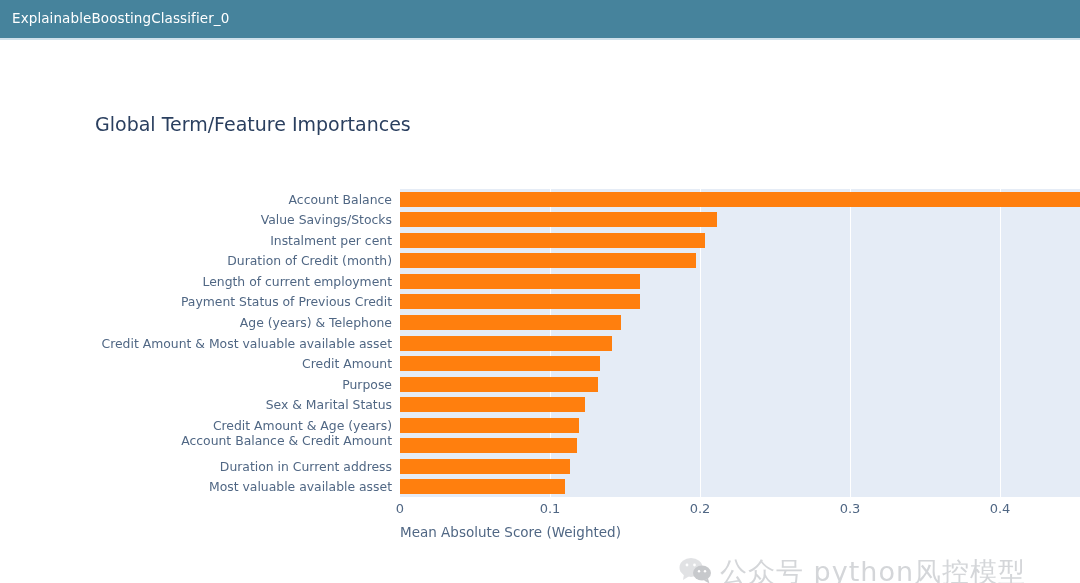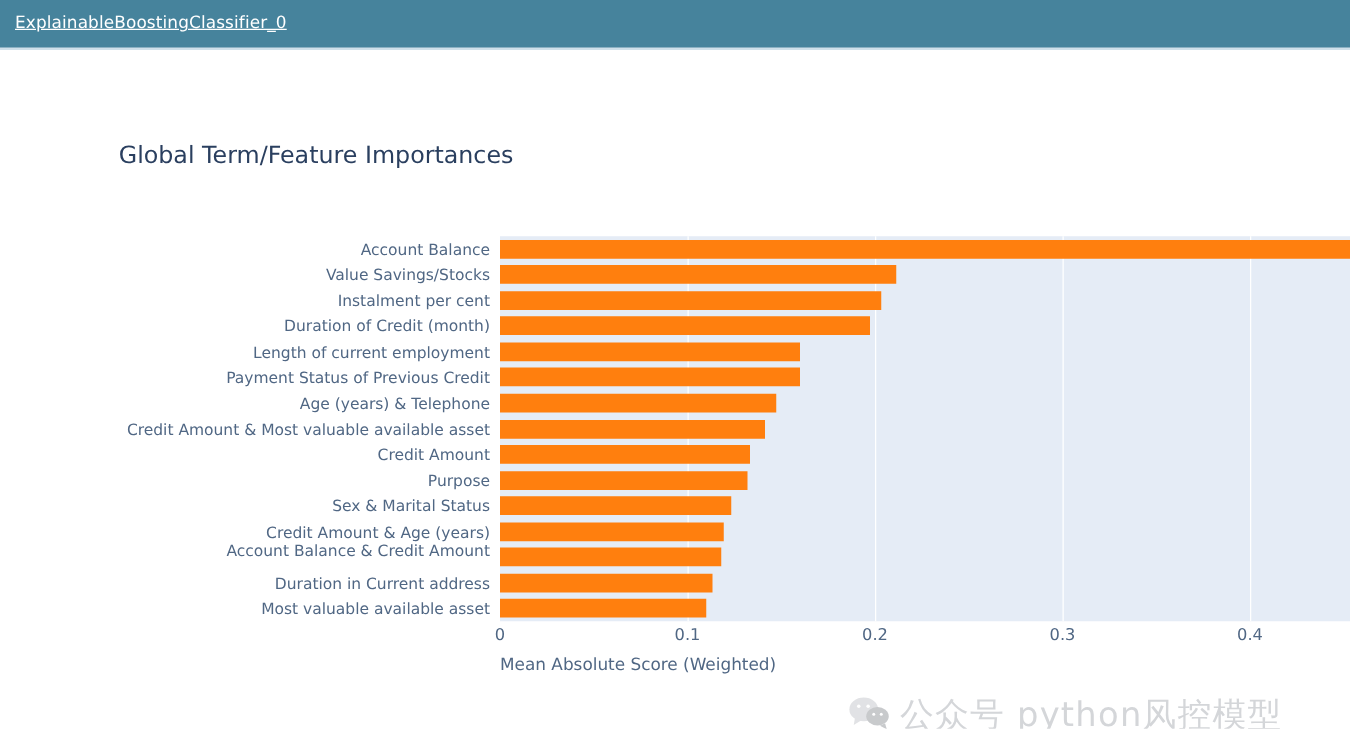--- a/index.html
+++ b/index.html
@@ -17,21 +17,20 @@
     position: absolute; left: 0; top: 0;
     width: 1080px; height: 40px;
     background: #46839c;
     border-bottom: 2px solid #cfe0ea;
   }
   #app-header-title {
     position: absolute; left: 12px; top: 10px;
     font-size: 13.5px; color: #ffffff;
     letter-spacing: .1px;
     white-space: nowrap;
-    text-decoration: underline;
   }
 
   
   #figure {
     position: absolute; left: 0; top: 42px;
     width: 1080px; height: 541px;
     background: #ffffff;
     margin-left: 27px;
   }
   #chart-title {

